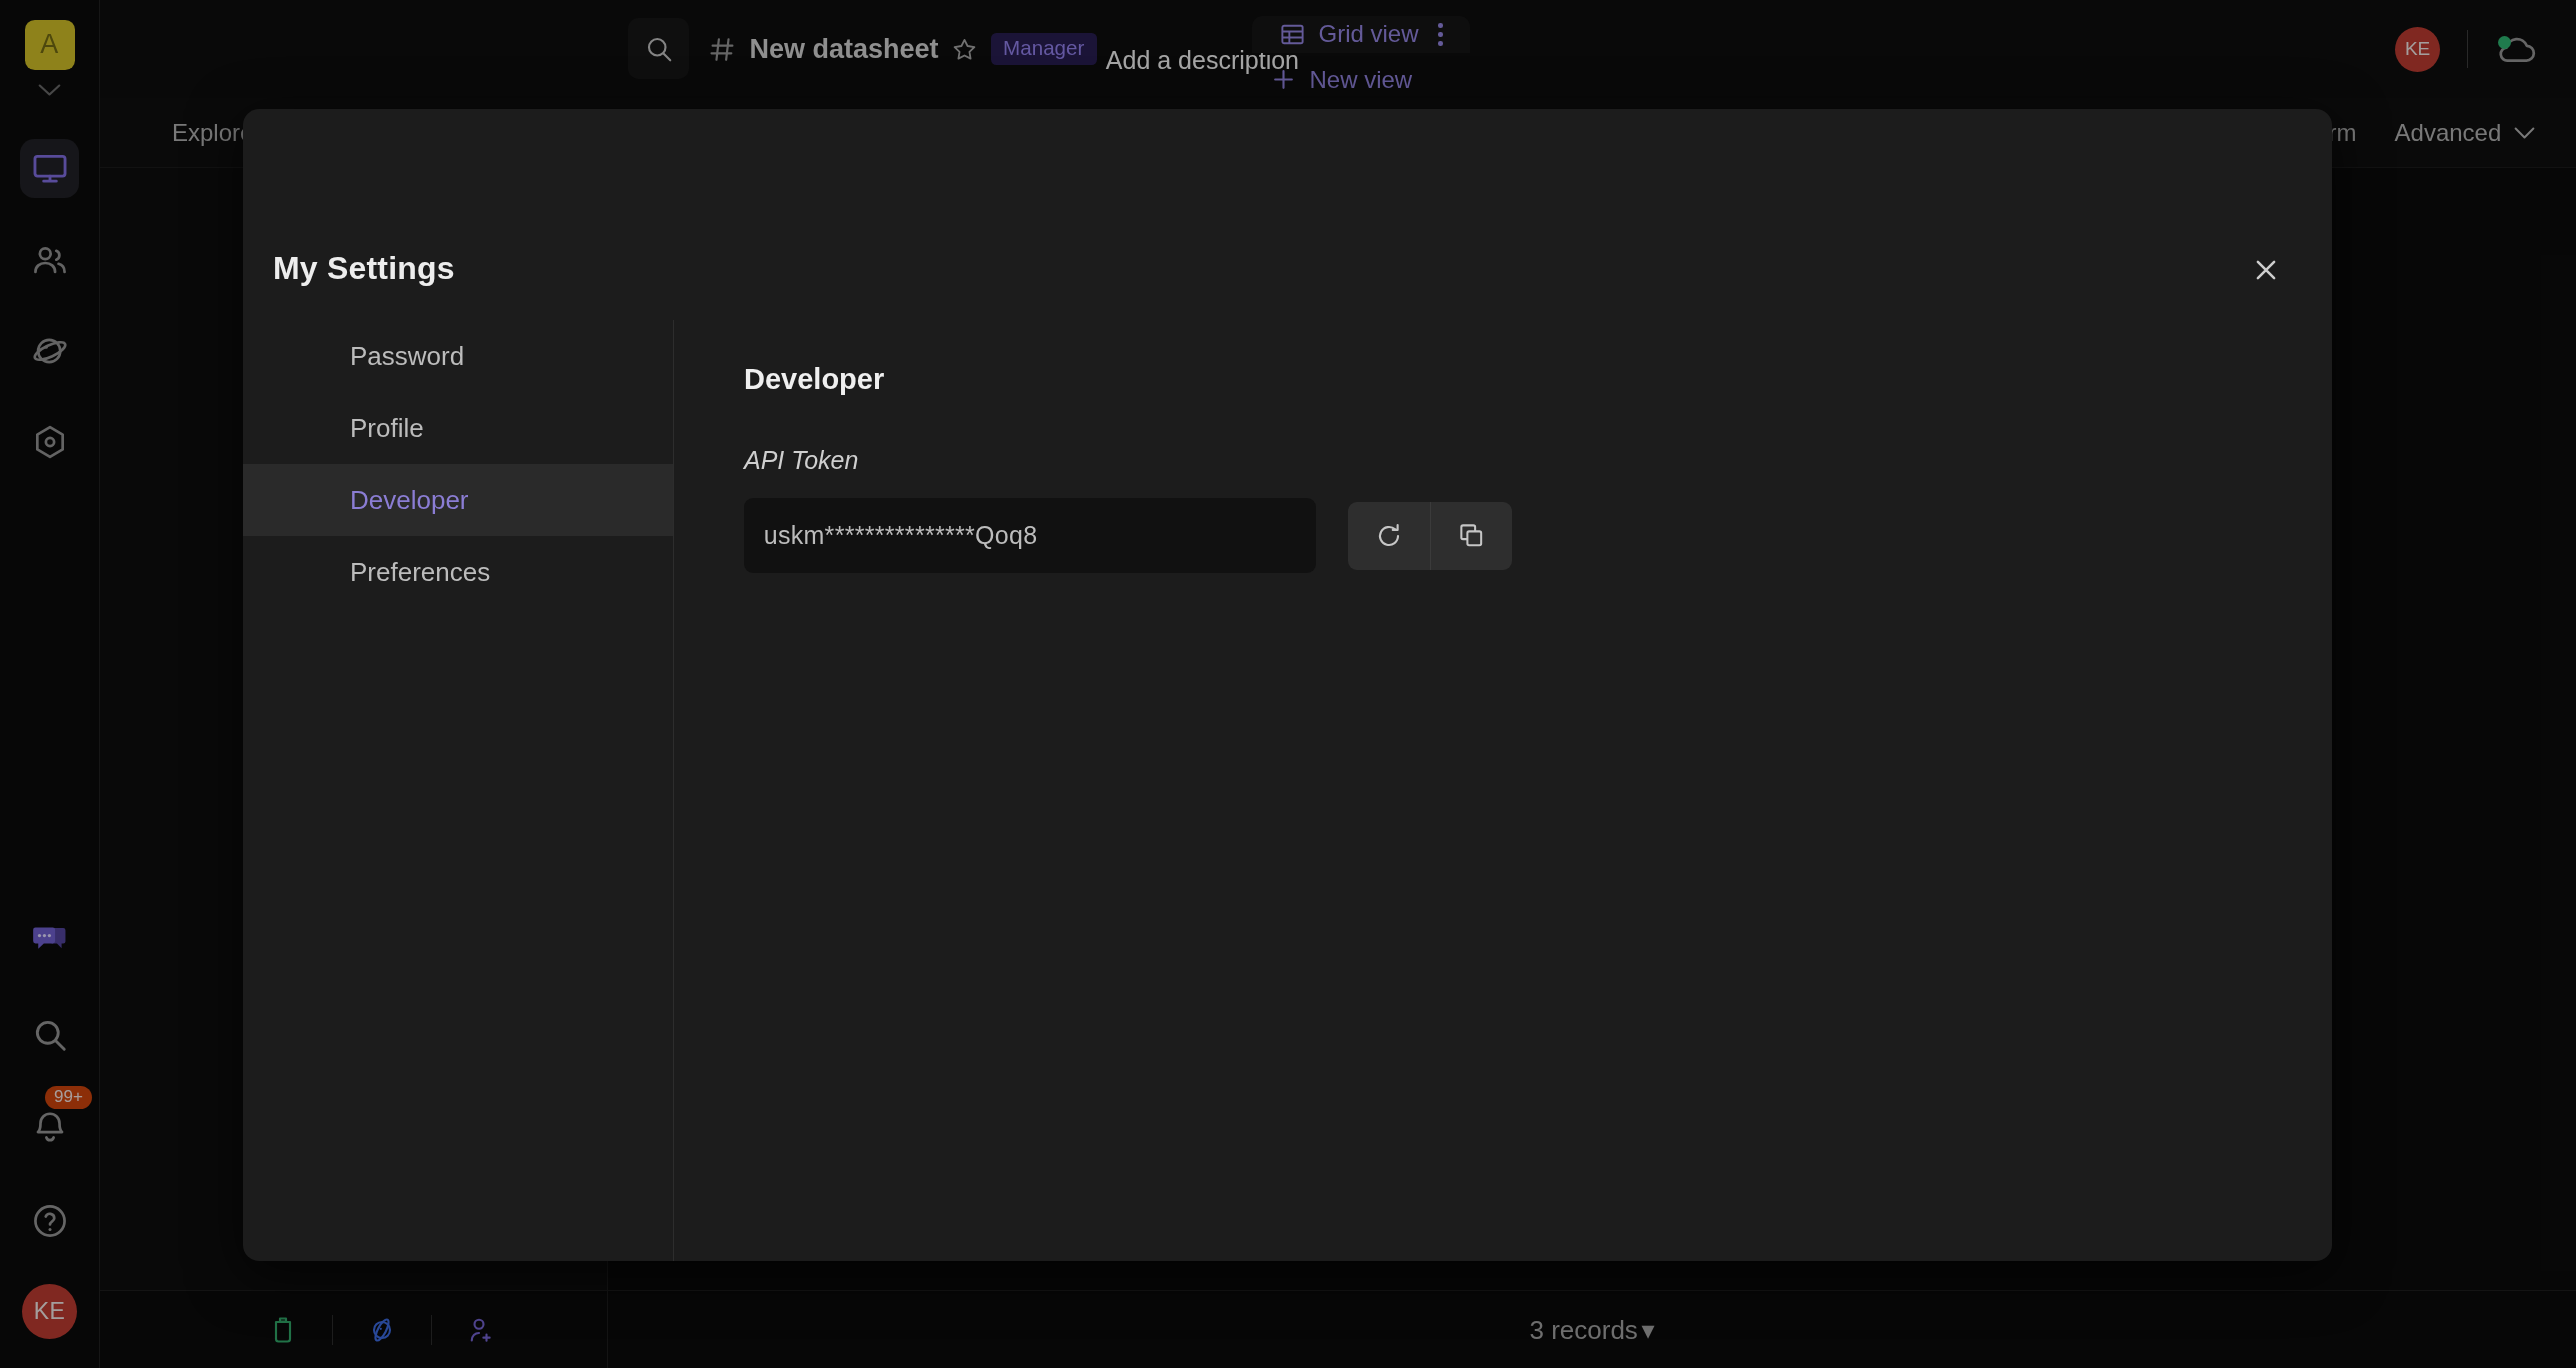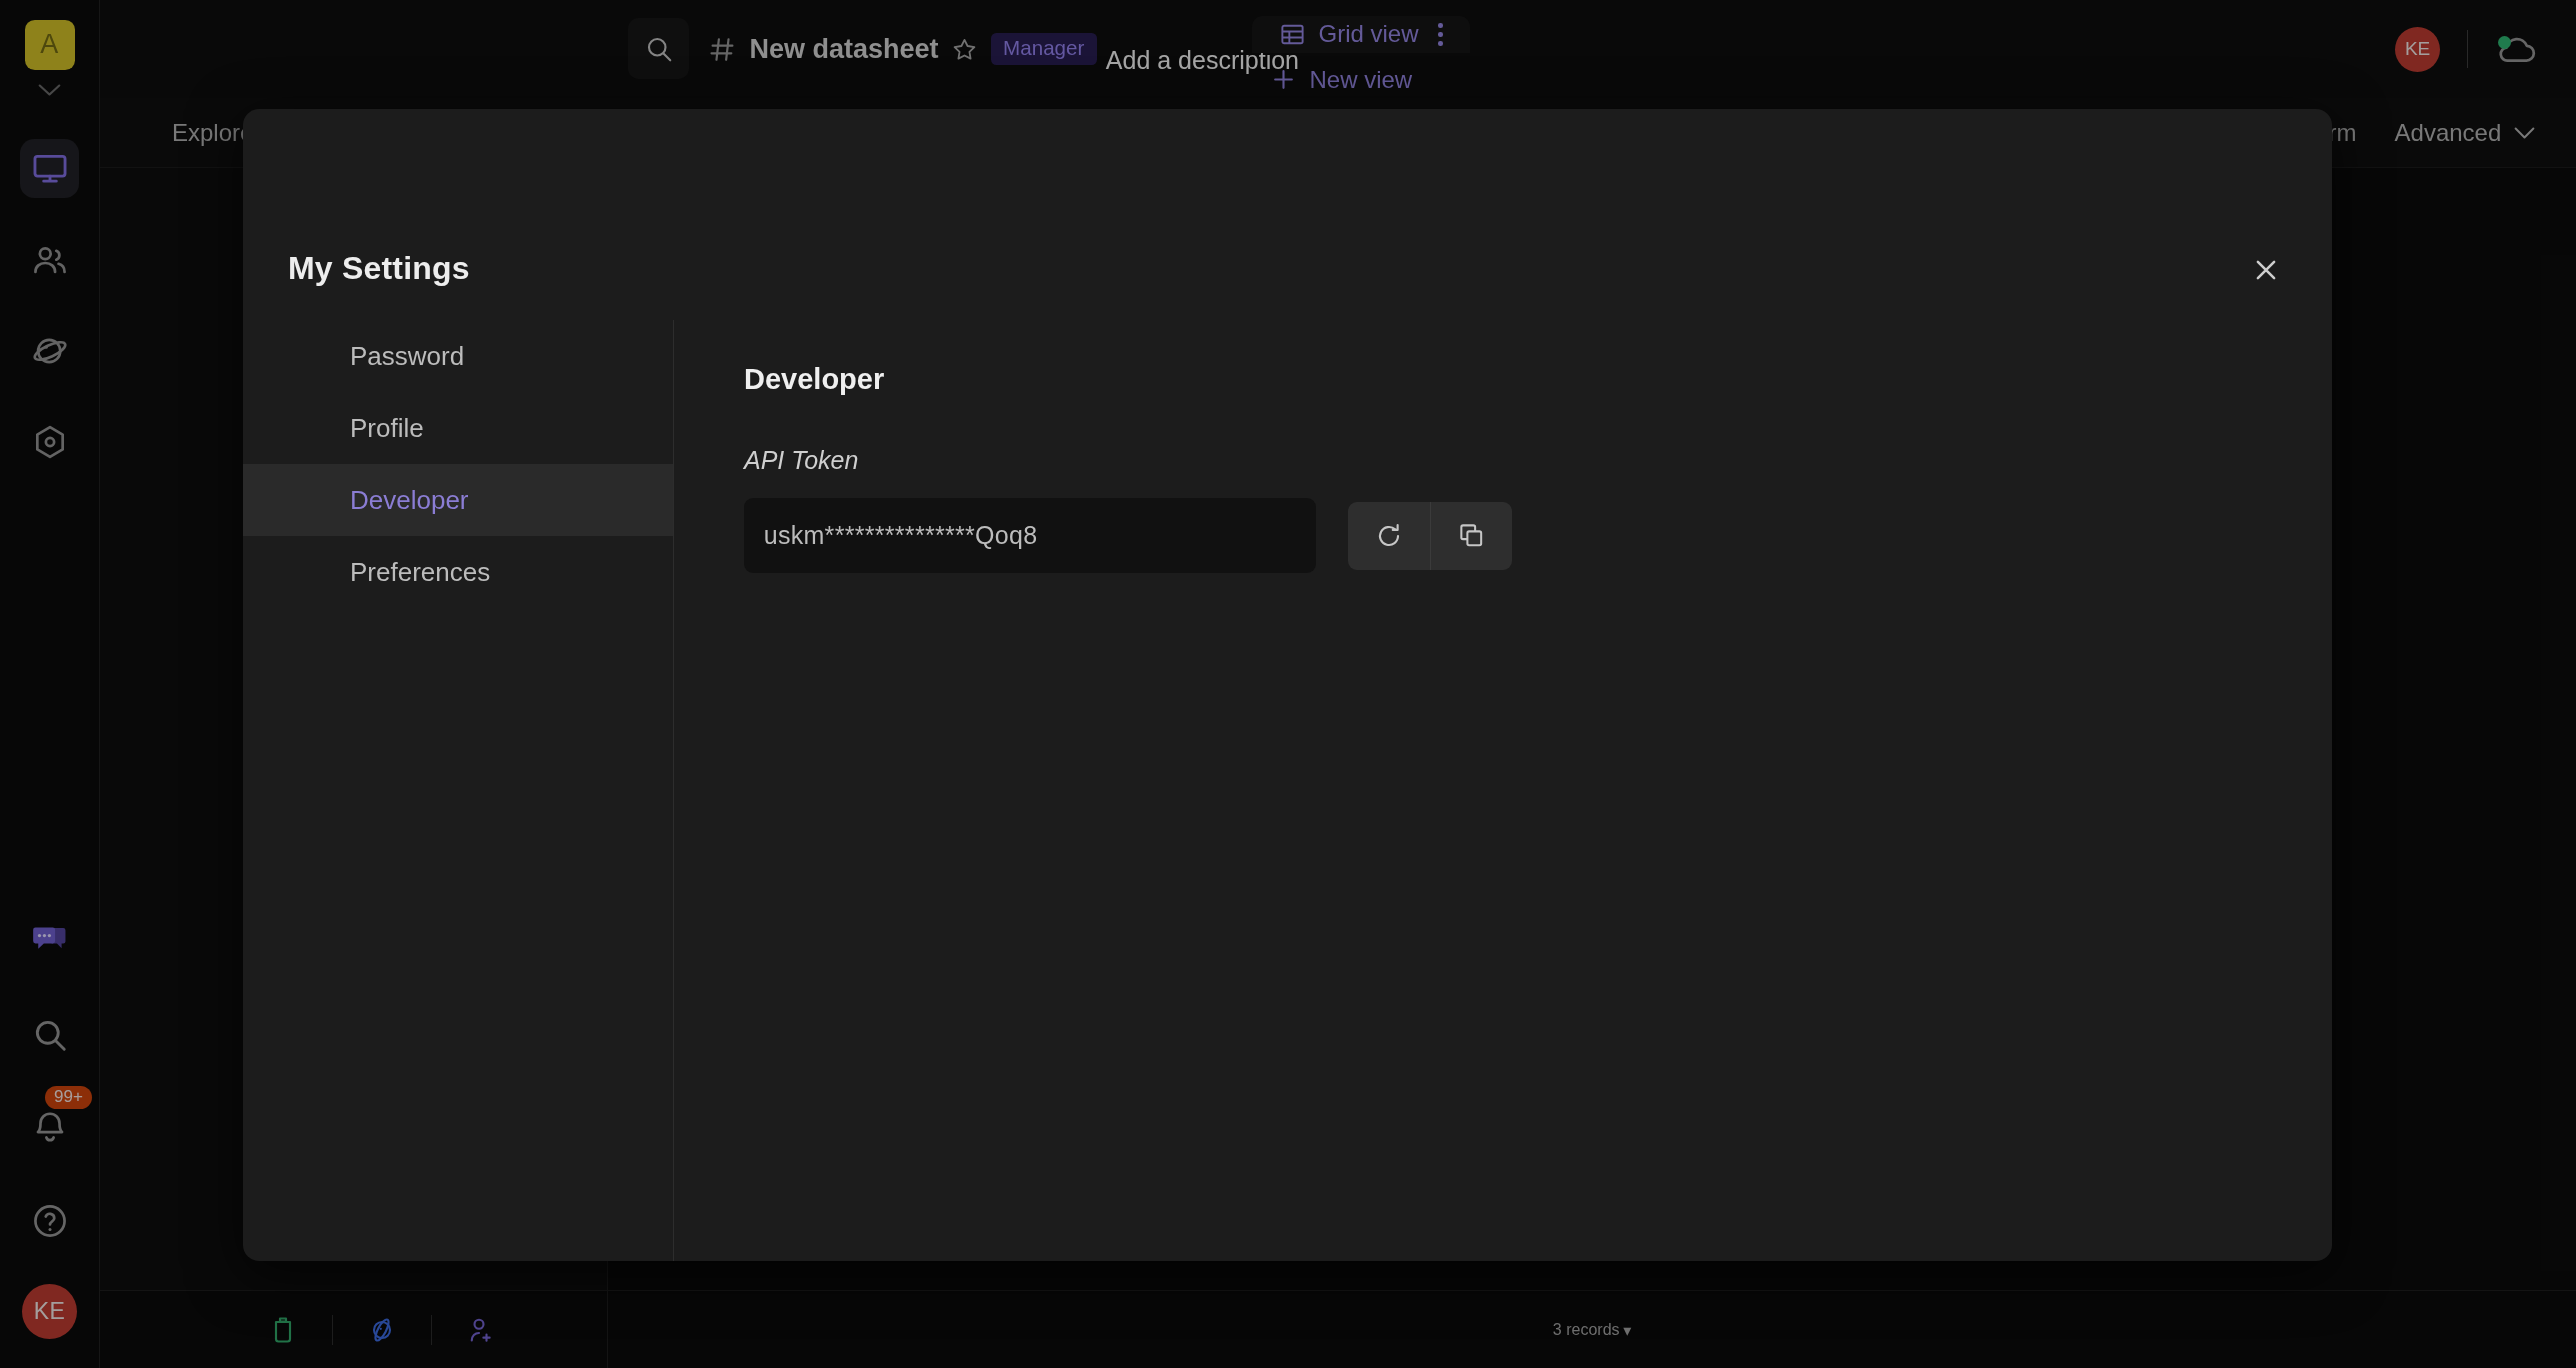--- a/index.html
+++ b/index.html
@@ -125,33 +125,33 @@
     background: #0b0b0b; border-top: 0.9px solid #1c1c1c; display: flex; align-items: center;
   }
   .bb-tools {
     width: 508px; height: 79px; border-right: 0.9px solid #1c1c1c;
     display: flex; align-items: center; gap: 0; padding-left: 134px;
   }
   .bb-btn { width: 98px; display: flex; align-items: center; justify-content: center; }
   .bb-sep { width: 0.9px; height: 30px; background: #2a2a2a; }
   .records {
     flex: 1; display: flex; align-items: center; justify-content: center;
-    color: #9a9a9a; font-size: 16px; gap: 3.6px;
+    color: #9a9a9a; font-size: 26px; gap: 3.6px;
   }
 
   
   .overlay { position: absolute; inset: 0; background: rgba(0,0,0,0.28); }
   .modal {
     position: absolute; left: 243px; top: 109px; width: 2089px; height: 1152px;
     background: #1c1c1c; border-radius: 16px;
     box-shadow: 0 12.5px 54px rgba(0,0,0,.65);
     overflow: hidden;
   }
   .modal-title {
-    position: absolute; left: 45px; top: 141px; color: #ededed;
+    position: absolute; left: 30px; top: 141px; color: #ededed;
     font-size: 32px; font-weight: bold; letter-spacing: 0.2px;
   }
   .modal-close {
     position: absolute; right: 41px; top: 136px; width: 50px; height: 50px;
     display: flex; align-items: center; justify-content: center;
   }
   .modal-sidebar {
     position: absolute; left: 0; top: 211px; width: 431px; bottom: 0;
     border-right: 0.9px solid #2d2d2d;
   }

